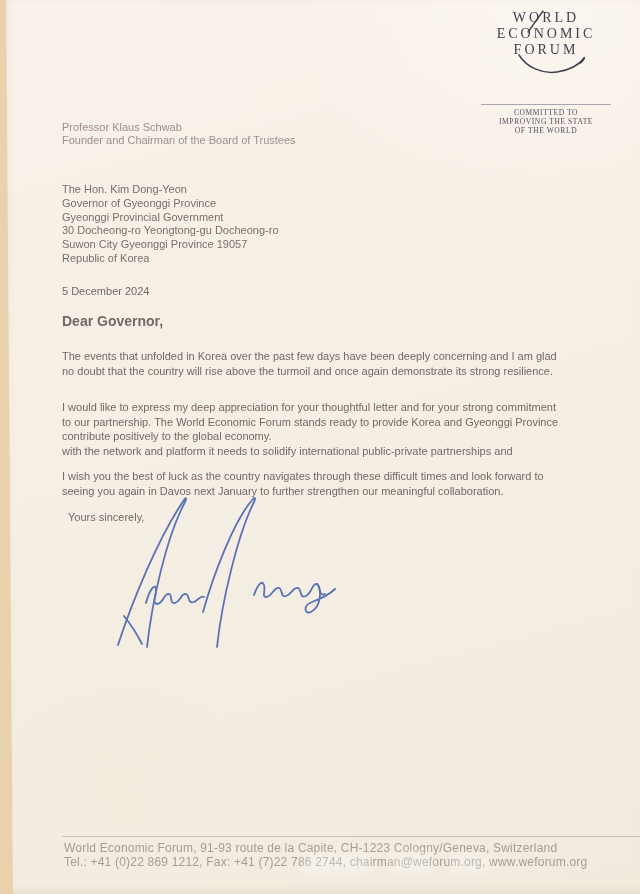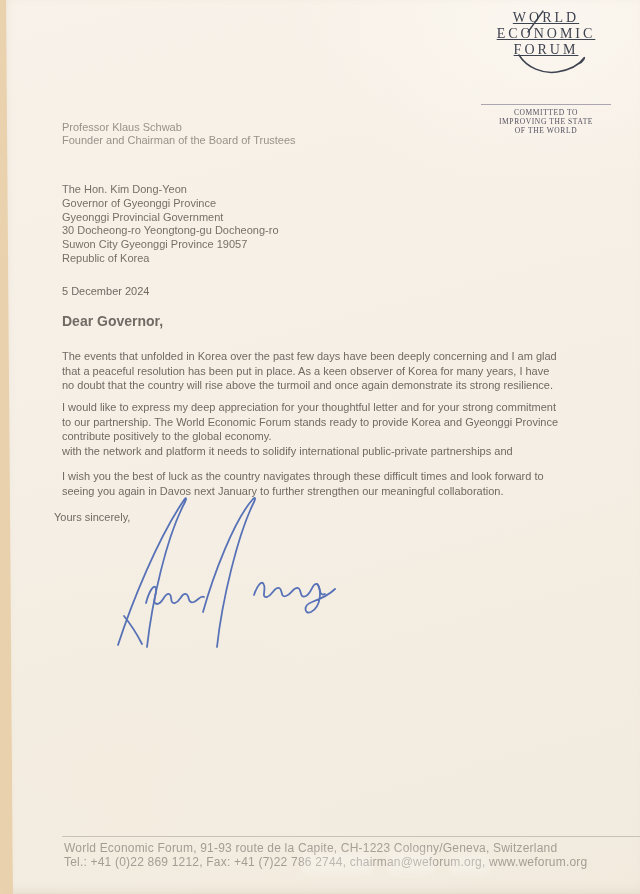--- a/index.html
+++ b/index.html
@@ -13,21 +13,21 @@
     position:absolute;inset:0;
     clip-path:polygon(6px 0px,640px 0px,640px 894px,13px 894px);
     background:
       radial-gradient(ellipse 420px 300px at 85% 2%, #fbf6ef 0%, rgba(251,246,239,0) 60%),
       radial-gradient(ellipse 500px 400px at 20% 90%, #f3ecdf 0%, rgba(243,236,223,0) 70%),
       linear-gradient(165deg,#f8f2ea 0%,#f5eee4 55%,#f1eadd 100%);
     box-shadow:inset 10px 0 14px -10px rgba(140,110,70,.35), inset 0 -8px 14px -10px rgba(140,110,70,.18);
   }
   .abs{position:absolute;}
   
-  .logo{left:486px;top:10px;width:120px;text-align:center;color:#3e4350;text-decoration:underline;}
+  .logo{left:486px;top:10px;width:120px;text-align:center;color:#3e4350;}
   .logo-word{
     font-family:"Liberation Serif", serif;
     font-size:14px;line-height:16px;letter-spacing:3px;font-weight:400;
     white-space:nowrap;
   }
   .logo-svg{position:absolute;left:0;top:0;width:120px;height:75px;}
   .tagline{left:479px;top:84px;width:134px;text-align:center;color:#545060;margin-top:20px;}
   .tagline-rule{border-top:1px solid #aaa5af;margin:0 2px 3px 2px;height:0;}
   .tagline-line{
     font-family:"Liberation Serif", serif;
@@ -36,21 +36,21 @@
   
   .line{white-space:nowrap;}
   .sender{left:62px;top:121px;color:#98928a;font-size:11px;line-height:13px;}
   .recipient{left:62px;top:183px;color:#767069;font-size:11px;line-height:13.8px;}
   .dateline{left:62px;top:285px;color:#6f6a64;font-size:11px;}
   .salutation{left:62px;top:313px;color:#6f6a64;font-size:14px;font-weight:bold;}
   .para{color:#6f6a64;font-size:11px;line-height:14.6px;}
   .para1{left:62px;top:349px;}
   .para2{left:62px;top:400px;}
   .para3{left:62px;top:469px;}
-  .closing{left:54px;top:511px;color:#6f6a64;font-size:11px;}
+  .closing{left:68px;top:511px;color:#6f6a64;font-size:11px;}
   .signature{left:106px;top:490px;width:235px;height:158px;}
   
   .footer-rule{left:62px;top:836px;width:578px;border-top:1px solid #c8c1b5;height:0;}
   .footer{left:64px;top:842px;color:#a39d94;font-size:12px;line-height:13.5px;letter-spacing:.2px;}
   
   .watermark{left:302px;top:846px;width:200px;height:36px;opacity:.5;pointer-events:none;}
   .watermark span{
     position:absolute;background:rgba(255,255,255,.55);filter:blur(3px);border-radius:4px;
   }
   .wm1{left:0;top:6px;width:70px;height:22px;}
@@ -93,21 +93,20 @@
     <div class="line">Suwon City Gyeonggi Province 19057</div>
     <div class="line">Republic of Korea</div>
   </div>
 
   <div class="abs dateline line">5 December 2024</div>
 
   <div class="abs salutation line">Dear Governor,</div>
 
   <div class="abs para para1">
     <div class="line">The events that unfolded in Korea over the past few days have been deeply concerning and I am glad</div>
-    <div class="line">that a peaceful resolution has been put in place. As a keen observer of Korea for many years, I have</div>
     <div class="line">no doubt that the country will rise above the turmoil and once again demonstrate its strong resilience.</div>
   </div>
   <div class="abs para para2">
     <div class="line">I would like to express my deep appreciation for your thoughtful letter and for your strong commitment</div>
     <div class="line">to our partnership. The World Economic Forum stands ready to provide Korea and Gyeonggi Province</div>
     <div class="line">contribute positively to the global economy.</div>
     <div class="line">with the network and platform it needs to solidify international public-private partnerships and</div>
   </div>
   <div class="abs para para3">
     <div class="line">I wish you the best of luck as the country navigates through these difficult times and look forward to</div>

